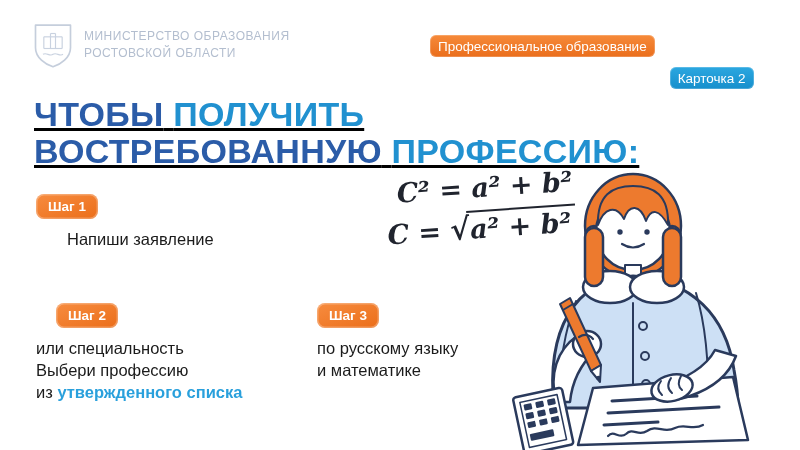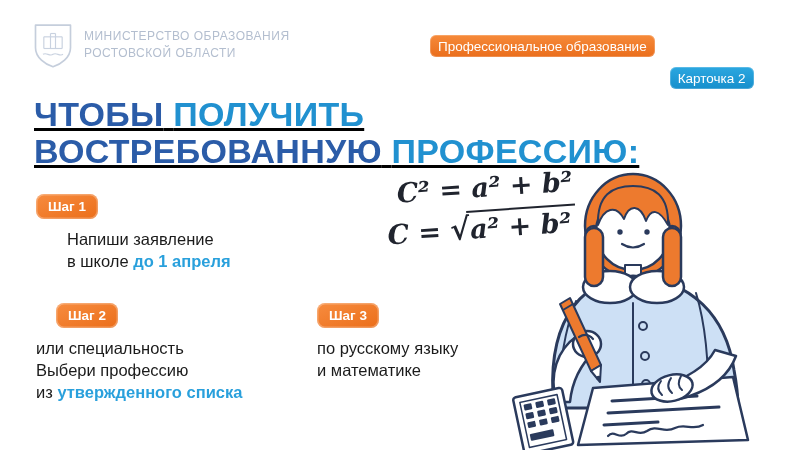--- a/index.html
+++ b/index.html
@@ -94,24 +94,20 @@
     </div>
     <div>
       <span class="t-dark">ВОСТРЕБОВАННУЮ</span>
       <span class="t-light">ПРОФЕССИЮ:</span>
     </div>
   </div>
 
   <div class="step-badge" id="step1-badge">Шаг 1</div>
   <div class="step-text" id="step1-text">
     <div>Напиши заявление</div>
-    <div>
-      <span>в школе</span>
-      <span class="hl">до 1 апреля</span>
-    </div>
   </div>
 
   <div class="step-badge" id="step2-badge">Шаг 2</div>
   <div class="step-text" id="step2-text">
     <div>или специальность</div>
     <div>Выбери профессию</div>
     <div>
       <span>из</span>
       <span class="hl">утвержденного списка</span>
     </div>

